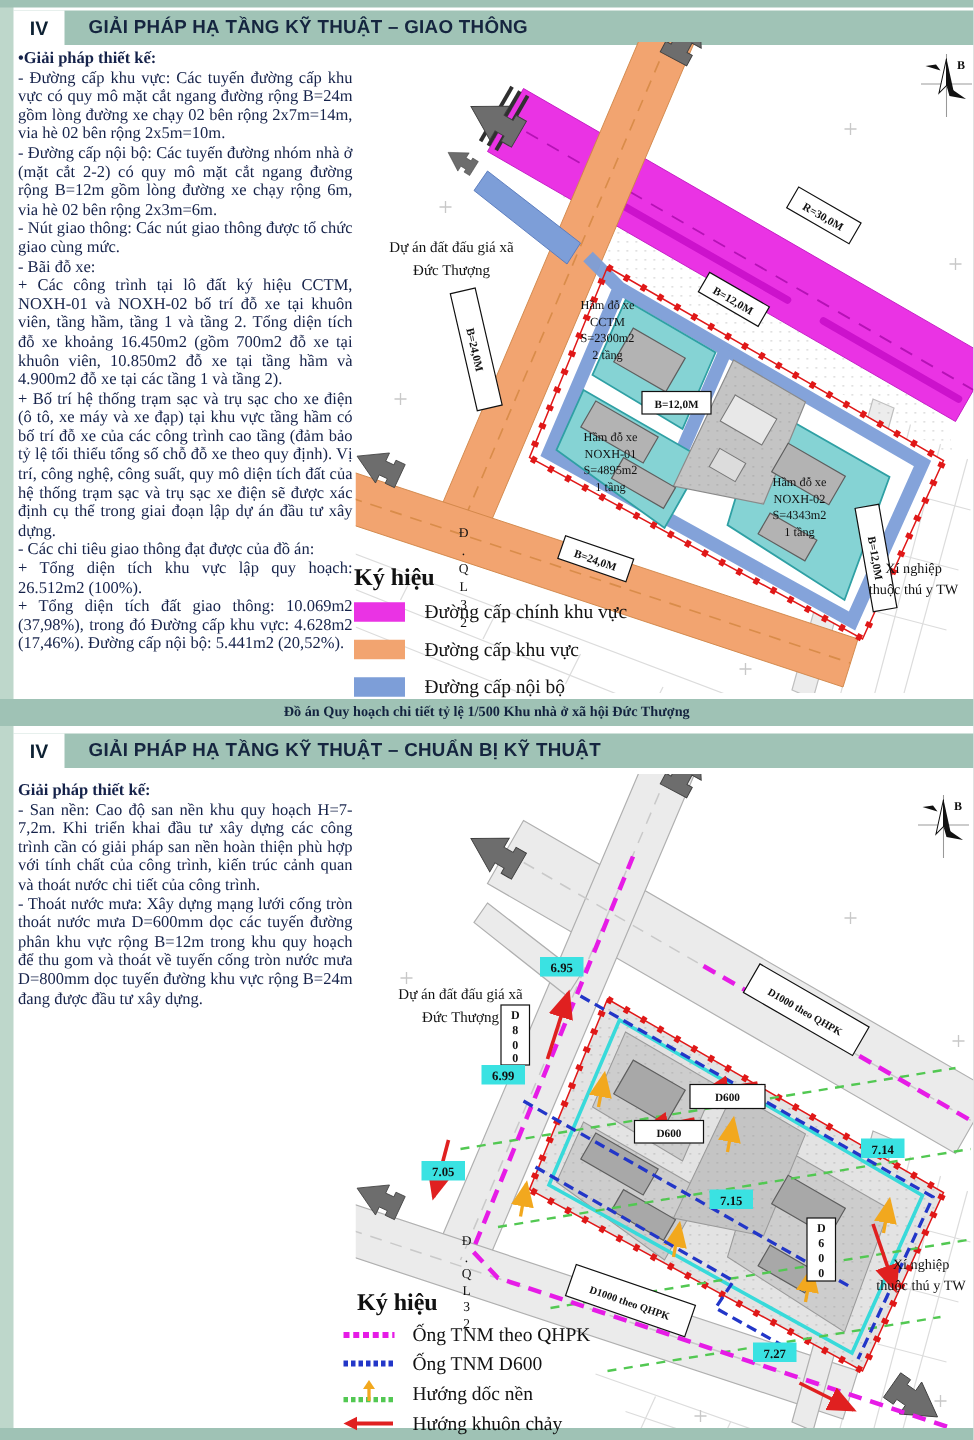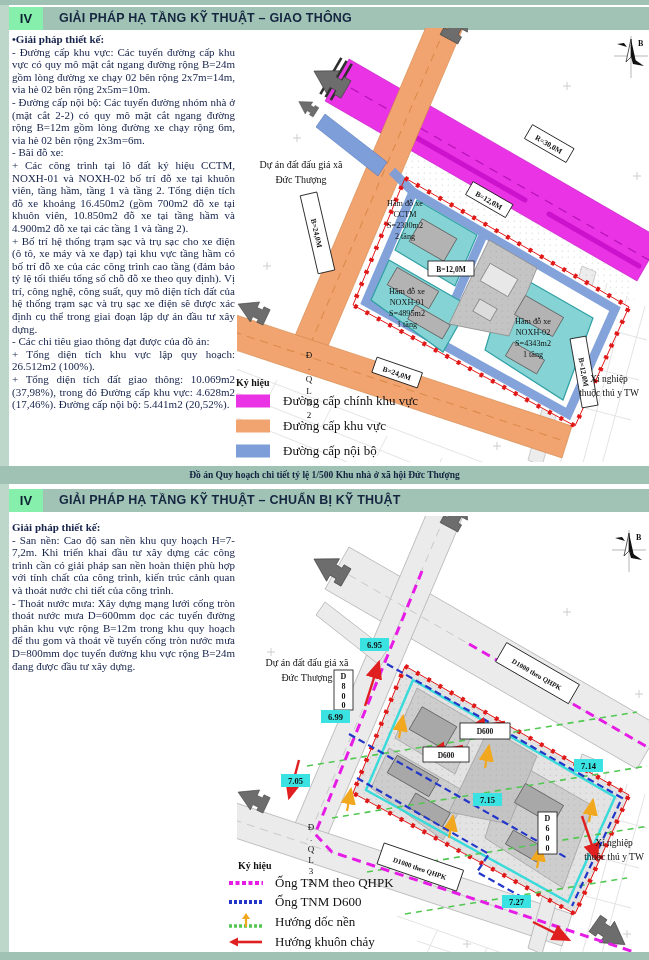--- a/index.html
+++ b/index.html
@@ -2,34 +2,34 @@
 <html><head>
 <meta charset="utf-8">
 <style>
   *{margin:0;padding:0;box-sizing:border-box}
   body{background:#888;font-family:"Liberation Serif",serif}
   .page{position:relative;width:649px;height:960px;background:#fff;overflow:hidden;margin:0 auto}
   .top-strip{position:absolute;left:0;top:0;width:649px;height:5px;background:#9fc2b5}
   .bottom-strip{position:absolute;left:0;top:952px;width:649px;height:8px;background:#9fc2b5}
   .left-strip{position:absolute;left:0;top:0;width:9px;height:960px;background:#bed7cb}
   .sec-head{position:absolute;left:9px;right:0;height:23px;background:#a0c3b6;display:flex;align-items:stretch}
-  .sec-num{width:34px;background:#86efac;color:#0d2133;font-family:"Liberation Sans",sans-serif;
+  .sec-num{width:34px;background:#ffffff;color:#0d2133;font-family:"Liberation Sans",sans-serif;
            font-weight:bold;font-size:13px;display:flex;align-items:center;justify-content:center}
   .sec-title{font-family:"Liberation Sans",sans-serif;font-weight:bold;font-size:12.5px;color:#15253f;
              line-height:23px;padding-left:16px;letter-spacing:.2px;white-space:nowrap}
   .textcol{position:absolute;left:12px;width:223px;color:#15224a;font-size:11px;line-height:12.6px;text-align:justify}
   .textcol p{margin:0}
   .textcol .lead{font-weight:bold}
   .caption{position:absolute;left:0;right:0;top:466px;height:18px;background:#9fc2b5;
            text-align:center;font-weight:bold;font-size:9.5px;line-height:18px;color:#13233f}
   .mapbox{position:absolute;overflow:hidden}
   svg{display:block}
   svg text{font-family:"Liberation Serif",serif;fill:#111}
   .legend{position:absolute;z-index:5}
-  .lg-title{font-weight:bold;font-size:10px;color:#111;margin-bottom:5px}
+  .lg-title{font-weight:bold;font-size:16px;color:#111;margin-bottom:5px}
   .lg-row{display:flex;align-items:center;margin-bottom:9px}
   .lg-row .sym{flex:0 0 36px;margin-right:11px}
   .lg-label{font-size:13px;color:#111;white-space:nowrap}
   .legend2 .lg-row{margin-bottom:3px}
   .legend2 .lg-title{padding-left:10px;margin-bottom:4px}
 </style>
 </head>
 <body>
 
 <div class="page">
@@ -38,20 +38,21 @@
 
   <div class="sec-head" style="top:7px">
     <div class="sec-num">IV</div>
     <div class="sec-title">GIẢI PHÁP HẠ TẦNG KỸ THUẬT – GIAO THÔNG</div>
   </div>
 
   <div class="textcol" style="top:33px">
     <p class="lead">•Giải pháp thiết kế:</p>
     <p>- Đường cấp khu vực: Các tuyến đường cấp khu vực có quy mô mặt cắt ngang đường rộng B=24m gồm lòng đường xe chạy 02 bên rộng 2x7m=14m, via hè 02 bên rộng 2x5m=10m.</p>
     <p>- Đường cấp nội bộ: Các tuyến đường nhóm nhà ở (mặt cắt 2-2) có quy mô mặt cắt ngang đường rộng B=12m gồm lòng đường xe chạy rộng 6m, via hè 02 bên rộng 2x3m=6m.</p>
+    <p>- Nút giao thông: Các nút giao thông được tổ chức giao cùng mức.</p>
     <p>- Bãi đỗ xe:</p>
     <p>+ Các công trình tại lô đất ký hiệu CCTM, NOXH-01 và NOXH-02 bố trí đỗ xe tại khuôn viên, tầng hầm, tầng 1 và tầng 2. Tổng diện tích đỗ xe khoảng 16.450m2 (gồm 700m2 đỗ xe tại khuôn viên, 10.850m2 đỗ xe tại tầng hầm và 4.900m2 đỗ xe tại các tầng 1 và tầng 2).</p>
     <p>+ Bố trí hệ thống trạm sạc và trụ sạc cho xe điện (ô tô, xe máy và xe đạp) tại khu vực tầng hầm có bố trí đỗ xe của các công trình cao tầng (đảm bảo tỷ lệ tối thiểu tổng số chỗ đỗ xe theo quy định). Vị trí, công nghệ, công suất, quy mô diện tích đất của hệ thống trạm sạc và trụ sạc xe điện sẽ được xác định cụ thể trong giai đoạn lập dự án đầu tư xây dựng.</p>
     <p>- Các chi tiêu giao thông đạt được của đồ án:</p>
     <p>+ Tổng diện tích khu vực lập quy hoạch: 26.512m2 (100%).</p>
     <p>+ Tổng diện tích đất giao thông: 10.069m2 (37,98%), trong đó Đường cấp khu vực: 4.628m2 (17,46%). Đường cấp nội bộ: 5.441m2 (20,52%).</p>
   </div>
 
   <div class="mapbox" style="left:237px;top:28px;width:412px;height:434px">
     <svg width="412" height="434" viewBox="0 0 412 434">

